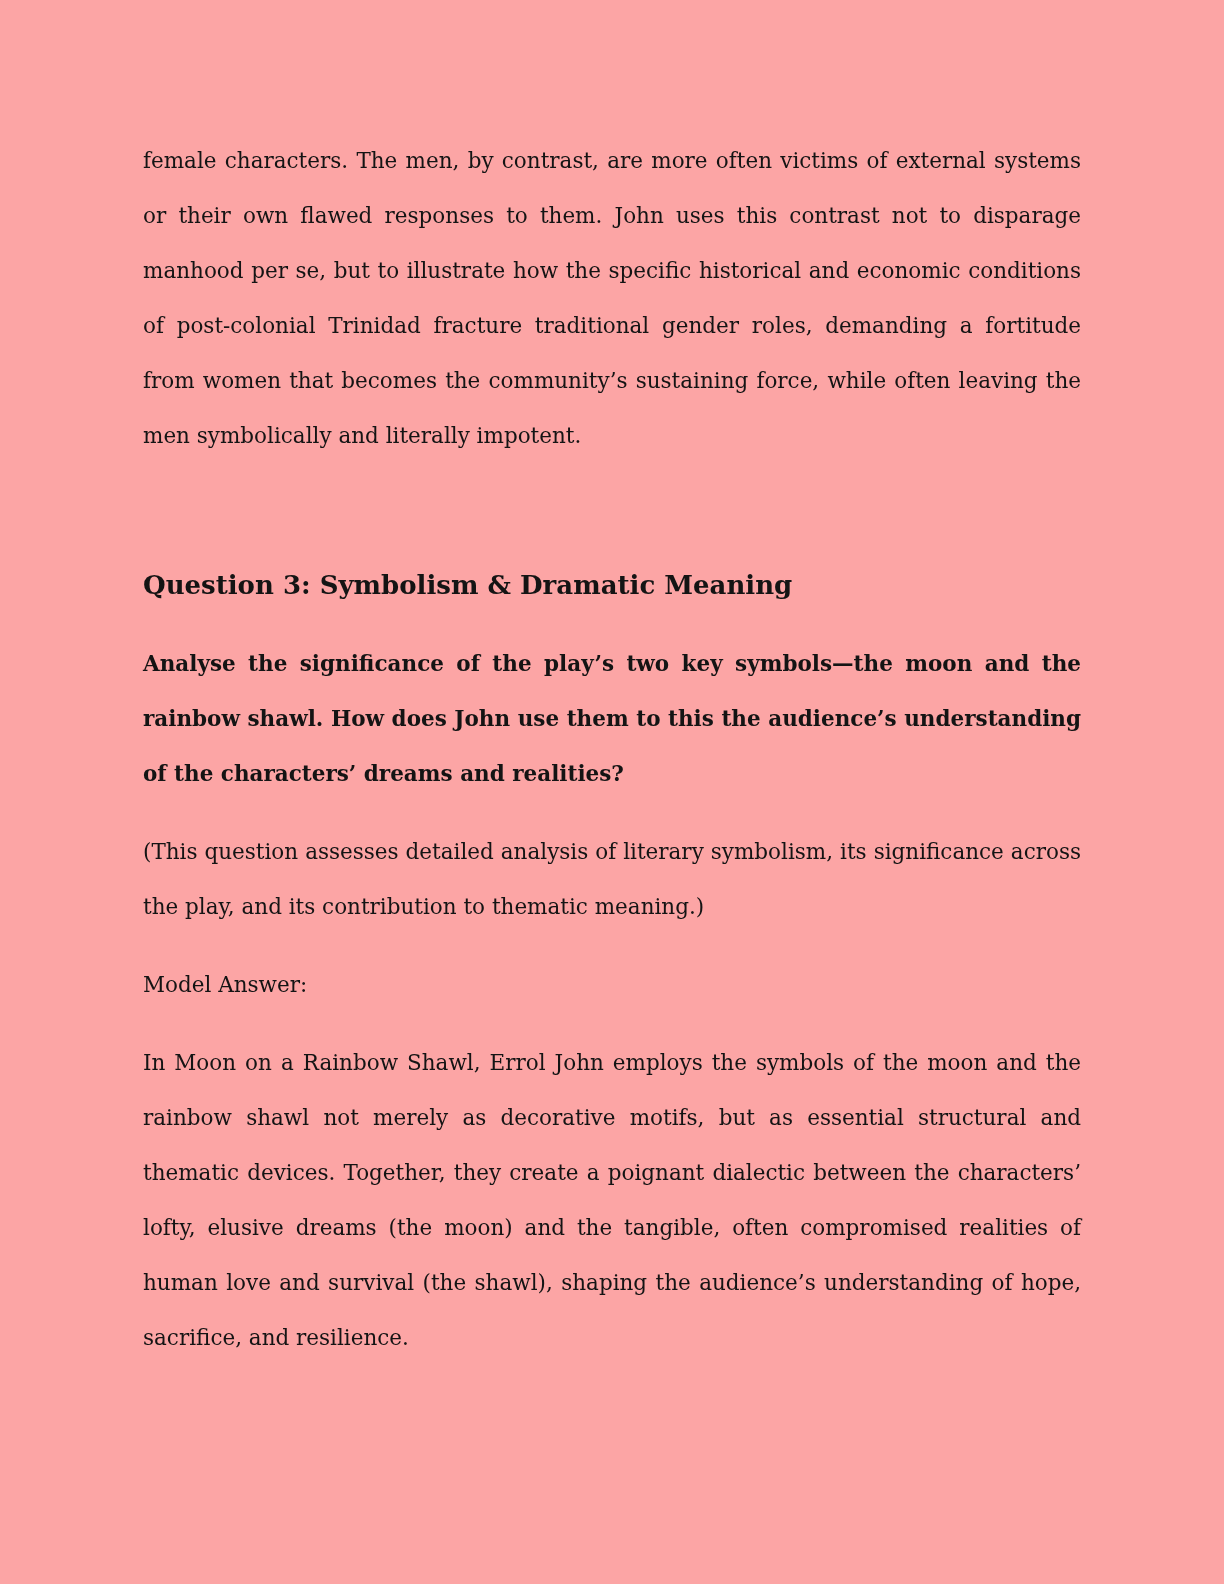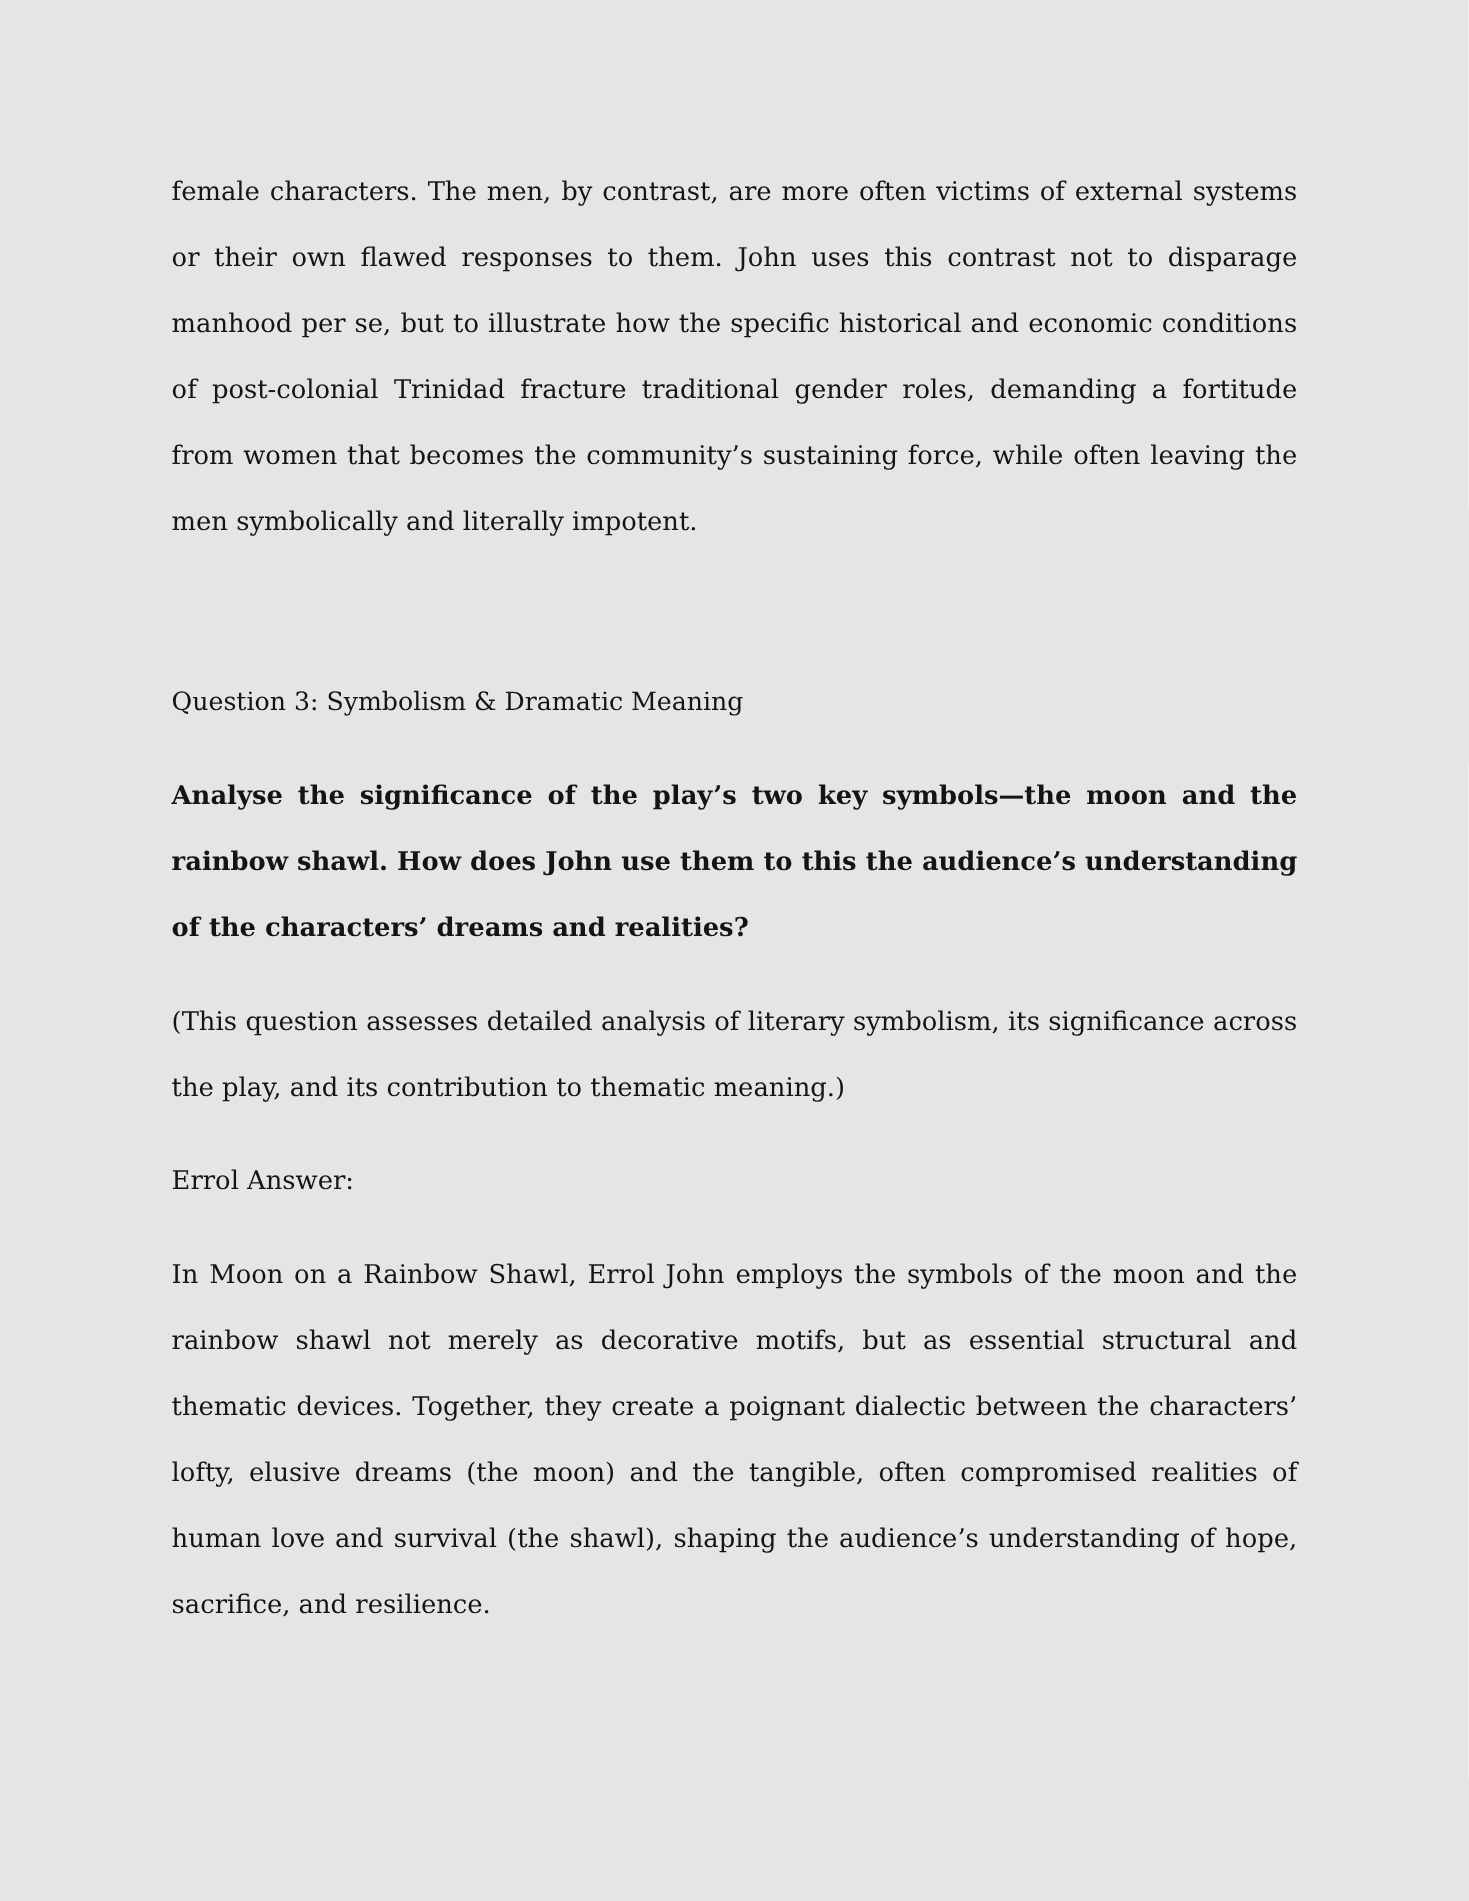--- a/index.html
+++ b/index.html
@@ -4,21 +4,21 @@
 <style>
   html, body {
     margin: 0;
     padding: 0;
     background: #ffffff;
   }
   .page {
     position: relative;
     width: 1224px;
     height: 1584px;
-    background: #e5e5e5;
+    background: #fca5a5;
     font-family: "DejaVu Serif", "Liberation Serif", serif;
     color: #141414;
     overflow: hidden;
     box-sizing: border-box;
   }
   .content {
     position: absolute;
     left: 143px;
     top: 133px;
     width: 938px;
@@ -29,23 +29,23 @@
     line-height: 55px;
     text-align: justify;
     text-justify: inter-word;
     font-weight: 400;
   }
   .para.bold {
     font-weight: 700;
   }
   .heading {
     margin: 95px 0 23px 0;
-    font-size: 21px;
+    font-size: 26px;
     line-height: 55px;
-    font-weight: 400;
+    font-weight: 700;
     text-align: left;
   }
   .label {
     text-align: left;
   }
   .italic {
   }
 </style>
 </head>
 <body>
@@ -54,18 +54,18 @@
   <div class="content">
 
     <p class="para">female characters. The men, by contrast, are more often victims of external systems or their own flawed responses to them. John uses this contrast not to disparage manhood per se, but to illustrate how the specific historical and economic conditions of post-colonial Trinidad fracture traditional gender roles, demanding a fortitude from women that becomes the community’s sustaining force, while often leaving the men symbolically and literally impotent.</p>
 
     <p class="heading">Question 3: Symbolism &amp; Dramatic Meaning</p>
 
     <p class="para bold">Analyse the significance of the play’s two key symbols—the moon and the rainbow shawl. How does John use them to this the audience’s understanding of the characters’ dreams and realities?</p>
 
     <p class="para">(This question assesses detailed analysis of literary symbolism, its significance across the play, and its contribution to thematic meaning.)</p>
 
-    <p class="para label">Errol Answer:</p>
+    <p class="para label">Model Answer:</p>
 
     <p class="para"><span>In </span><span class="italic">Moon on a Rainbow Shawl</span><span>, Errol John employs the symbols of the moon and the rainbow shawl not merely as decorative motifs, but as essential structural and thematic devices. Together, they create a poignant dialectic between the characters’ lofty, elusive dreams (the moon) and the tangible, often compromised realities of human love and survival (the shawl), shaping the audience’s understanding of hope, sacrifice, and resilience.</span></p>
 
   </div>
 </div>
 
 </body></html>

